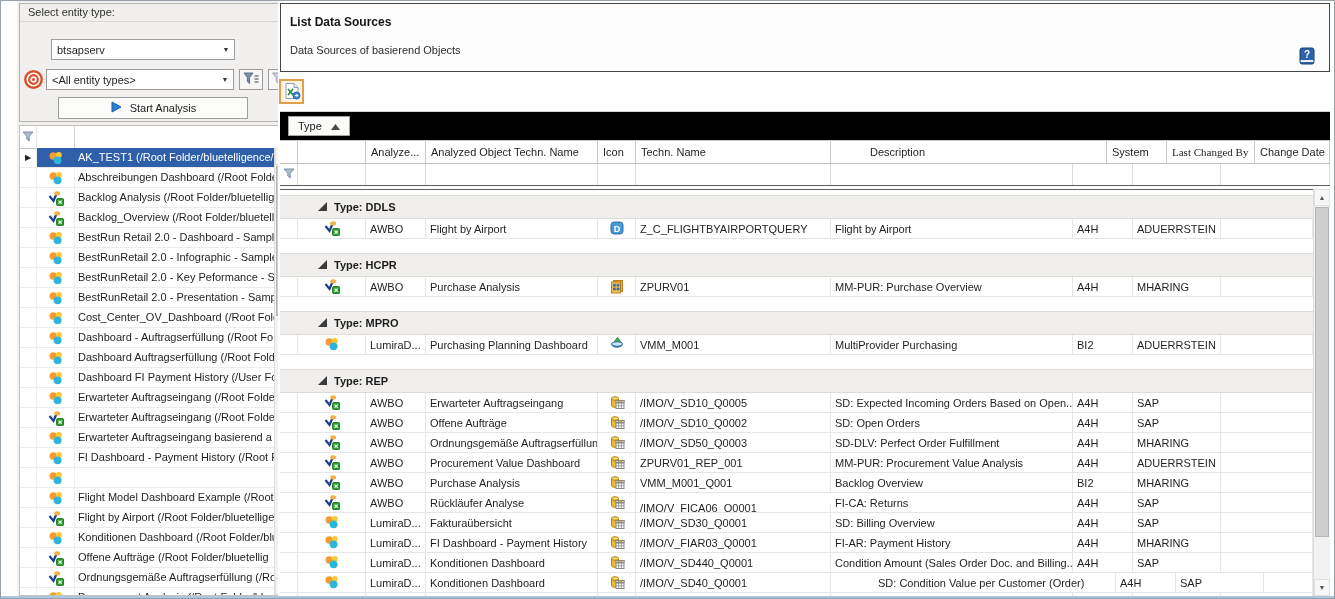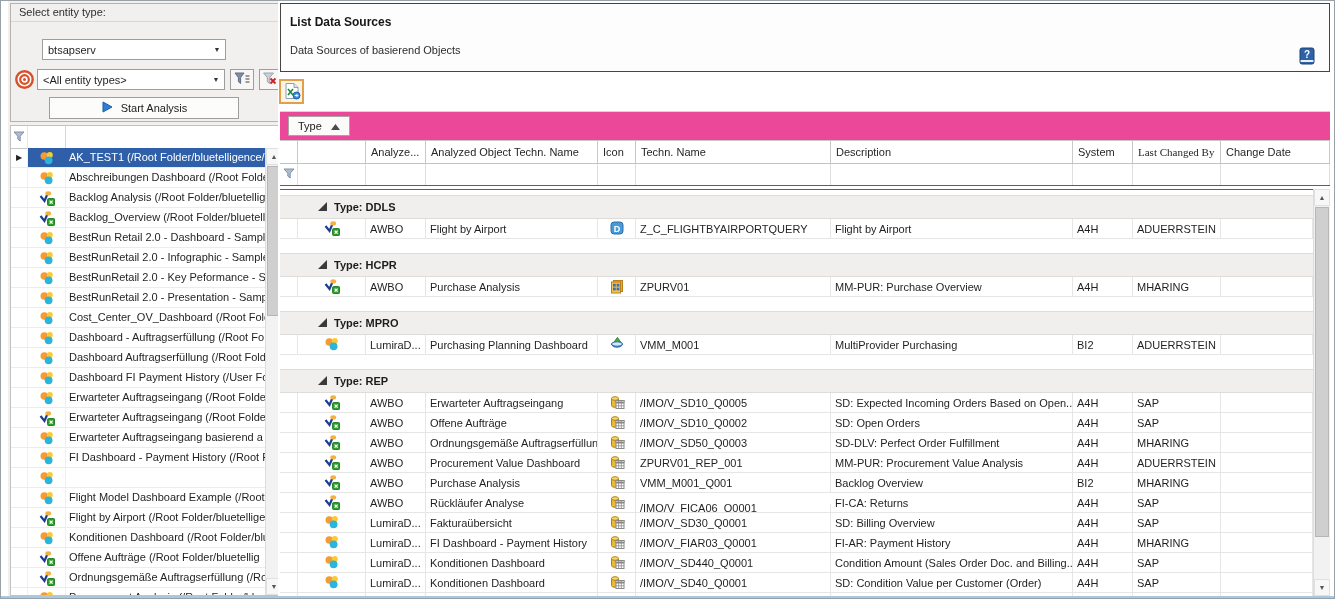--- a/index.html
+++ b/index.html
@@ -1,21 +1,21 @@
 <!DOCTYPE html>
 <html><head>
 <meta charset="utf-8">
 <style>
   html,body{margin:0;padding:0;background:#e8e8e8;}
   .app{position:relative;width:1335px;height:599px;background:#ffffff;border:1px solid #99a1a8;
        box-sizing:border-box;font-family:"Liberation Sans",sans-serif;font-size:11px;color:#1f1f1f;overflow:hidden;}
   .bottom-edge{position:absolute;left:0;right:0;bottom:0;height:2px;background:#aac7e0;}
 
   
-  .left-panel{position:absolute;left:7px;top:0;width:315px;height:597px;background:#f1f0ee;border-right:1px solid #cfcdca;box-sizing:border-box;}
+  .left-panel{position:absolute;left:16px;top:0;width:315px;height:597px;background:#f1f0ee;border-right:1px solid #cfcdca;box-sizing:border-box;}
   .entity-box{position:absolute;left:2px;top:2px;width:270px;height:119px;border:1px solid #b5b3b0;background:#f1f0ee;box-sizing:border-box;}
   .entity-title{height:17px;line-height:17px;padding-left:8px;border-bottom:1px solid #dad8d5;color:#2e2e2e;}
   .combo{position:absolute;height:21px;background:#fff;border:1px solid #9d9d9d;display:flex;align-items:center;box-sizing:border-box;cursor:default;}
   .combo .cval{flex:1;padding-left:5px;white-space:nowrap;overflow:hidden;}
   .combo .carrow{width:16px;text-align:center;font-size:7px;color:#333;}
   #combo-connection{left:31px;top:35px;width:184px;}
   #combo-entity{left:26px;top:65px;width:188px;}
   .target{position:absolute;left:3px;top:65px;width:21px;height:21px;}
   .tool-btn{position:absolute;top:65px;height:21px;border:1px solid #9d9d9d;background:#f8f7f6;display:flex;align-items:center;justify-content:center;box-sizing:border-box;}
   #btn-filter{left:219px;width:24px;}
@@ -43,21 +43,21 @@
   .sthumb{position:absolute;left:1px;right:1px;background:#cfcfcf;border:1px solid #b6b6b6;box-sizing:border-box;}
 
   
   .right-panel{position:absolute;left:277px;top:0;right:0;height:597px;background:#fff;}
   .doc-header{position:absolute;left:2px;top:2px;right:4px;height:69px;background:#fdfdfd;border:1px solid #454545;box-sizing:border-box;}
   .doc-title{position:absolute;left:9px;top:11px;font-size:12px;font-weight:bold;color:#161616;}
   .doc-sub{position:absolute;left:9px;top:40px;font-size:11px;color:#2d2d2d;}
   .help{position:absolute;right:12px;bottom:5px;width:20px;height:20px;cursor:pointer;}
   .export-btn{position:absolute;left:1px;top:78px;width:25px;height:25px;border:2px solid #dfa049;background:#fdf4e3;
               display:flex;align-items:center;justify-content:center;box-sizing:border-box;cursor:pointer;}
-  .group-panel{position:absolute;left:2px;top:110px;right:4px;height:30px;background:#ec4899;
+  .group-panel{position:absolute;left:2px;top:110px;right:4px;height:30px;background:#000000;
                border-top:1px solid #d6d4d2;border-bottom:1px solid #c9c7c5;box-sizing:border-box;}
   .chip{position:absolute;left:8px;top:4px;height:20px;padding:0 9px;background:#fbfbfa;border:1px solid #a7a5a3;
         display:flex;align-items:center;gap:9px;color:#222;box-sizing:border-box;cursor:pointer;}
 
   .gridwrap{position:absolute;left:2px;top:140px;right:4px;bottom:2px;overflow:hidden;}
   .ghead{height:22px;display:flex;border-bottom:1px solid #c2c2c2;background:#fff;}
   .hcell{border-right:1px solid #c9c9c9;display:flex;align-items:center;padding-left:5px;box-sizing:border-box;
          white-space:nowrap;overflow:hidden;color:#262626;}
   .gfilter{height:21px;display:flex;background:#fff;}
   .fcell{border-right:1px solid #dedede;display:flex;align-items:center;justify-content:center;box-sizing:border-box;}
@@ -425,21 +425,21 @@
     </div>
 
     <div class="gridwrap">
       <div class="ghead" id="gridHeader">
           <div class="hcell" style="width: 18px;"></div>
           <div class="hcell" style="width: 68px;"></div>
           <div class="hcell" style="width: 60px;">Analyze...</div>
           <div class="hcell" style="width: 172px;">Analyzed Object Techn. Name</div>
           <div class="hcell" style="width: 38px;">Icon</div>
           <div class="hcell" style="width: 195px;">Techn. Name</div>
-          <div class="hcell" style="width: 242px;">Description</div>
+          <div class="hcell" style="width: 242px; margin-left: 34px;">Description</div>
           <div class="hcell" style="width: 60px;">System</div>
           <div class="hcell" style="width: 88px; font-family: Liberation Serif, serif;">Last Changed By</div>
           <div class="hcell" style="flex: 1 1 0%;">Change Date</div>
         </div>
       <div class="gfilter" id="gridFilter">
           <div class="fcell" style="width: 18px;">
             <span><svg width="12" height="11" viewBox="0 0 12 11">
                 <path d="M1 1 h10 l-3.8 4.2 v4.8 l-2.4 -1.9 v-2.9 Z" fill="#aebccd" stroke="#7f92a8"></path>
               </svg></span>
           </div>
@@ -816,21 +816,21 @@
             <div class="cell icon-cell" style="width: 38px;">
               <span><svg width="16" height="16" viewBox="0 0 16 16">
                   <path d="M2.5 4.5 v7 a3.5 1.8 0 0 0 7 0 v-7 Z" fill="#e9b93a" stroke="#b08415"></path>
                   <ellipse cx="6" cy="4.5" rx="3.5" ry="1.8" fill="#f7d768" stroke="#b08415"></ellipse>
                   <rect x="7" y="6.5" width="8" height="8" fill="#ffffff" stroke="#8a8a8a"></rect>
                   <rect x="7" y="6.5" width="8" height="2" fill="#e7c36a" stroke="#8a8a8a"></rect>
                   <path d="M7 9.2 h8 M7 11.8 h8 M9.6 6.5 v8 M12.3 6.5 v8" stroke="#8a8a8a" stroke-width="0.8"></path>
                 </svg></span>
             </div>
             <div class="cell" style="width: 195px;">/IMO/V_SD40_Q0001</div>
-            <div class="cell" style="width: 242px;">SD: Condition Value per Customer (Order)</div>
+            <div class="cell" style="width: 242px; margin-left: 43px;">SD: Condition Value per Customer (Order)</div>
             <div class="cell" style="width: 60px;">A4H</div>
             <div class="cell" style="width: 88px;">SAP</div>
             <div class="cell" style="flex: 1 1 0%;"></div>
           </div>
           <div class="drow">
             <div class="cell" style="width: 18px;"></div>
             <div class="cell icon-cell" style="width: 68px;">
               <span><svg width="16" height="16" viewBox="0 0 16 16">
                   <circle cx="5.3" cy="6" r="3.8" fill="#f49b31"></circle>
                   <circle cx="10.8" cy="4.9" r="3" fill="#fdc833"></circle>

